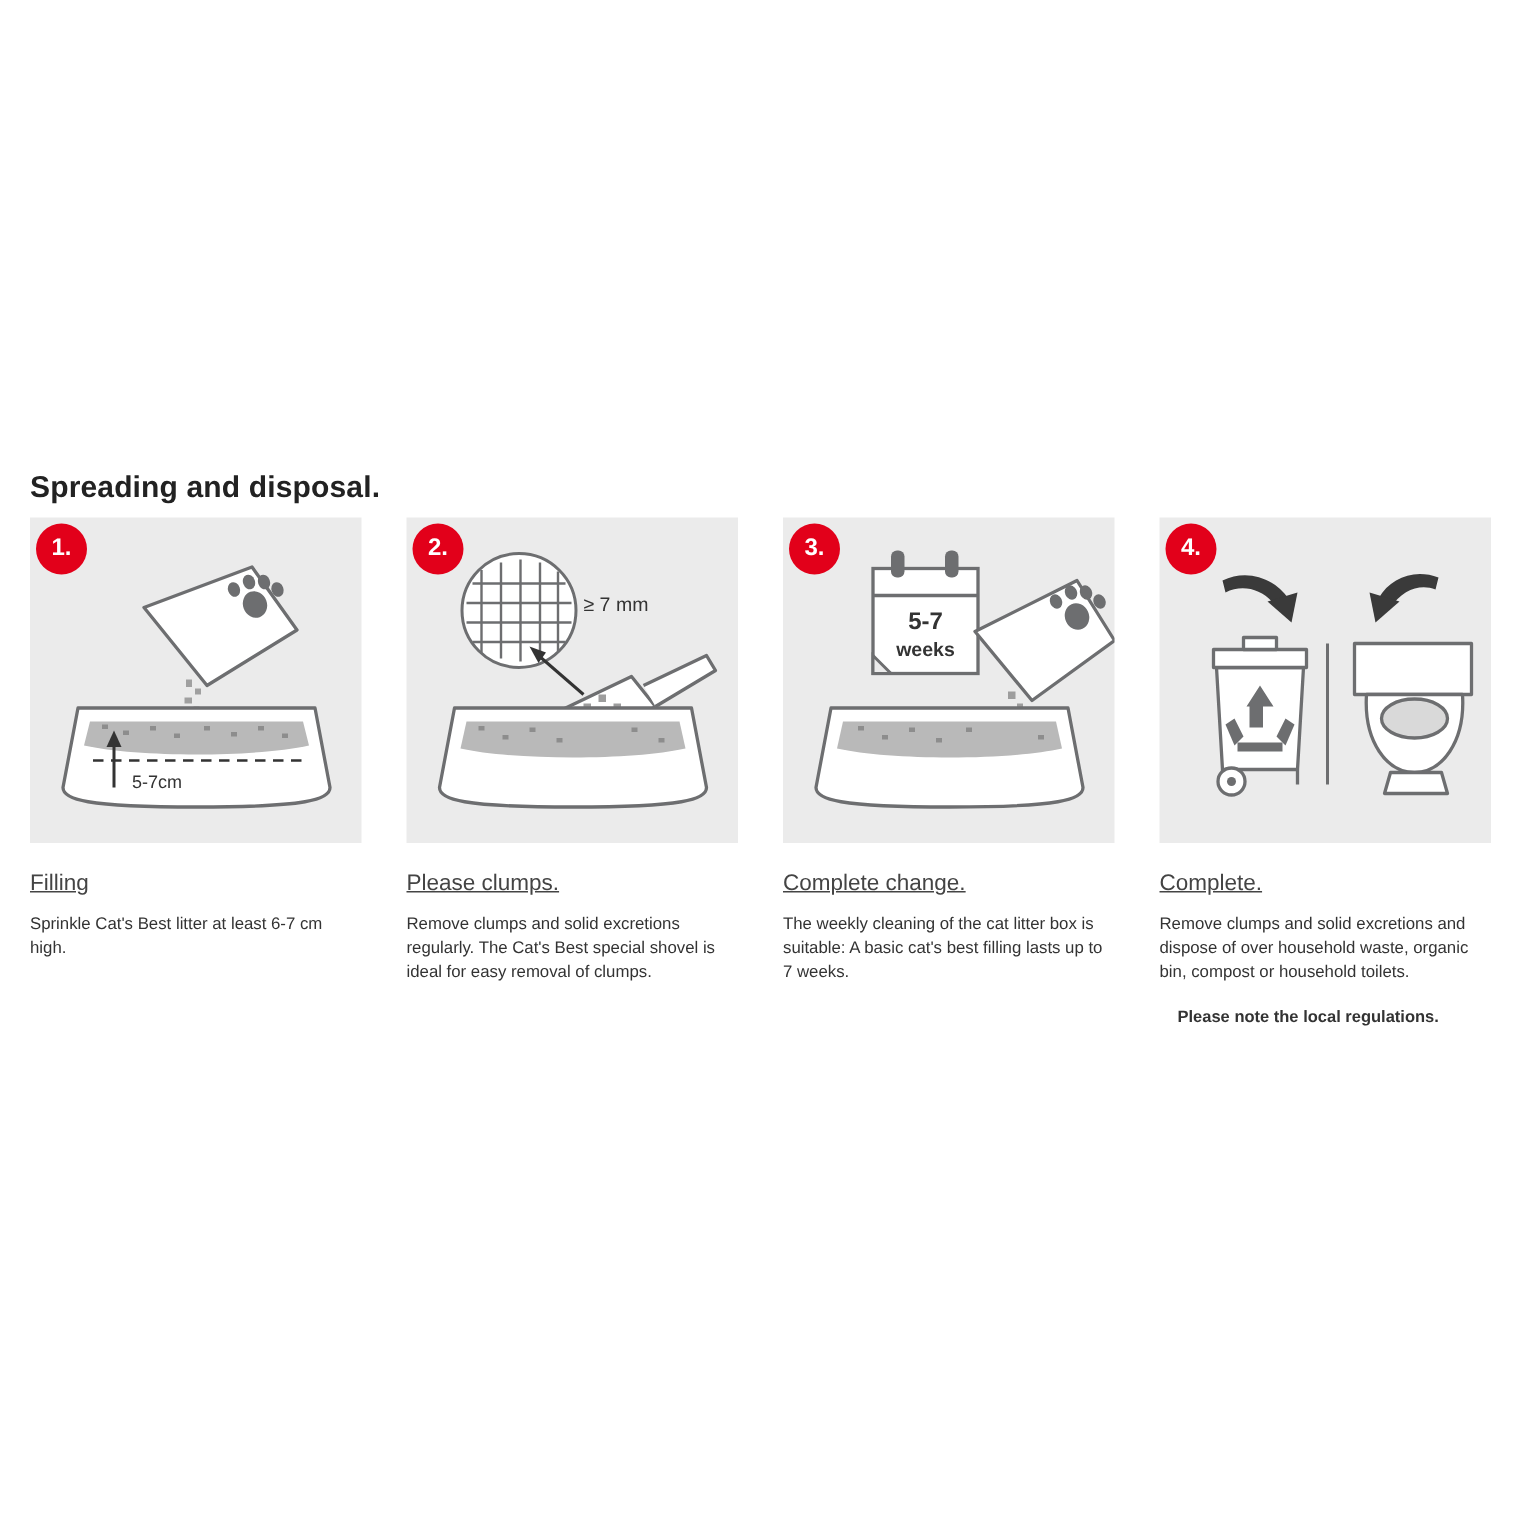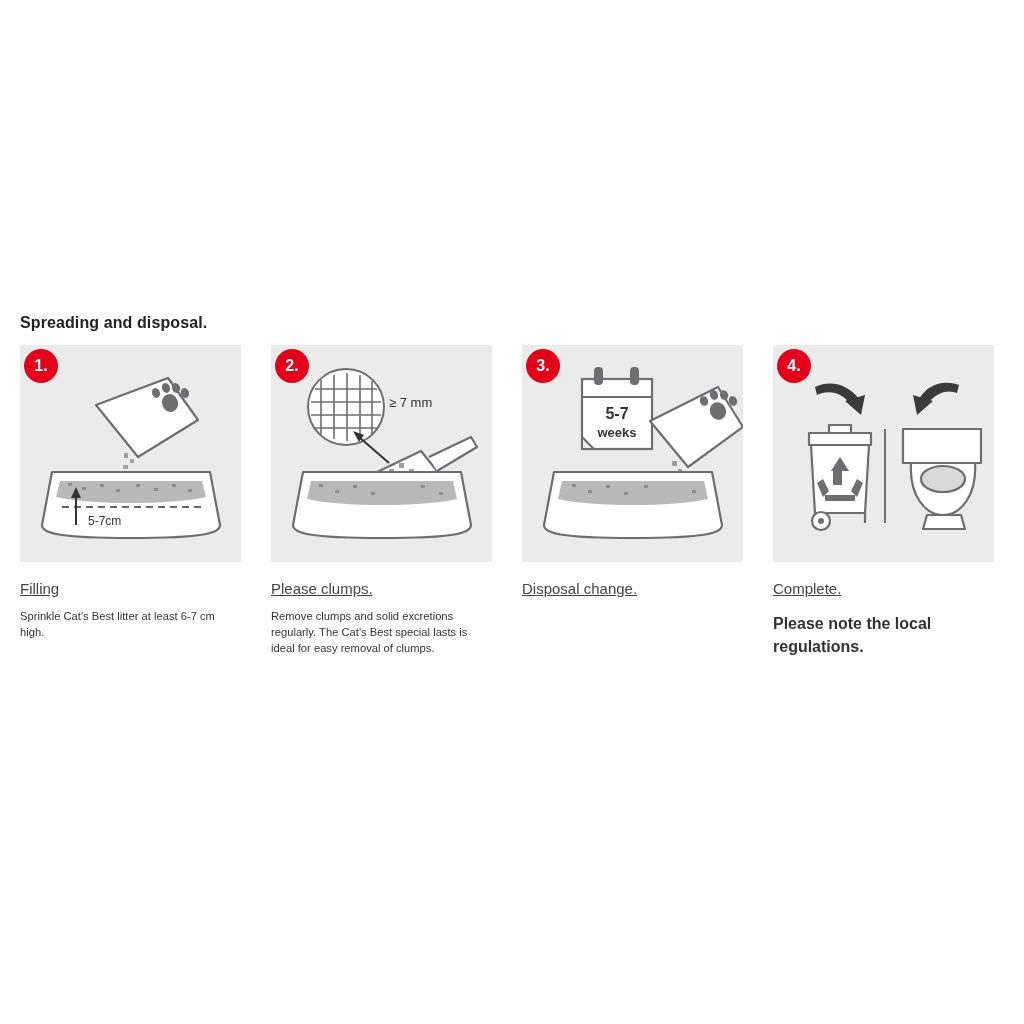--- a/index.html
+++ b/index.html
@@ -19,21 +19,21 @@
     position: absolute;
     left: 0;
     top: 0;
     width: 1024px;
     height: 1024px;
   }
   #heading {
     position: absolute;
     left: 20px;
     top: 314px;
-    font-size: 16px;
+    font-size: 20px;
     font-weight: bold;
     color: #222222;
     letter-spacing: 0.1px;
   }
   #steps {
     position: absolute;
     left: 20px;
     top: 345px;
     width: 984px;
     display: flex;
@@ -75,25 +75,26 @@
   }
   .step-body {
     margin-top: 10px;
     font-size: 11.2px;
     line-height: 1.45;
     color: #333333;
     width: 214px;
   }
   .step-note {
     margin-top: 14px;
-    font-size: 16px;
+    font-size: 11px;
     font-weight: bold;
     line-height: 1.45;
     color: #333333;
     width: 214px;
+    margin-left: 12px;
   }
   svg { display: block; }
 </style>
 </head>
 <body>
 
 <div id="page">
 
   <div id="heading">Spreading and disposal.</div>
 
@@ -202,21 +203,21 @@
             <rect x="48" y="139" width="4" height="3"></rect>
               <rect x="64" y="145" width="4" height="3"></rect>
             <rect x="82" y="140" width="4" height="3"></rect>
               <rect x="100" y="147" width="4" height="3"></rect>
             <rect x="150" y="140" width="4" height="3"></rect>
               <rect x="168" y="147" width="4" height="3"></rect>
           </g>
         </svg>
       </div>
       <div class="step-title">Please clumps.</div>
-      <div class="step-body">Remove clumps and solid excretions regularly. The Cat's Best special lasts is ideal for easy removal of clumps.</div>
+      <div class="step-body">Remove clumps and solid excretions regularly. The Cat's Best special shovel is ideal for easy removal of clumps.</div>
     </div>
 
     <div class="step">
       <div class="illustration">
         <div class="badge">3.</div>
         <svg width="221" height="217" viewBox="0 0 221 217">
 
           <g>
             <rect x="60" y="34" width="70" height="70" fill="#ffffff" stroke="#6d6e70" stroke-width="2.2"></rect>
             <line x1="60" y1="52" x2="130" y2="52" stroke="#6d6e70" stroke-width="2.2"></line>
@@ -255,21 +256,22 @@
           <g fill="#8d8d8d">
             <rect x="50" y="139" width="4" height="3"></rect>
               <rect x="66" y="145" width="4" height="3"></rect>
             <rect x="84" y="140" width="4" height="3"></rect>
               <rect x="102" y="147" width="4" height="3"></rect>
             <rect x="122" y="140" width="4" height="3"></rect>
               <rect x="170" y="145" width="4" height="3"></rect>
           </g>
         </svg>
       </div>
-      <div class="step-title">Disposal change.</div>
+      <div class="step-title">Complete change.</div>
+      <div class="step-body">The weekly cleaning of the cat litter box is suitable: A basic cat's best filling lasts up to 7 weeks.</div>
     </div>
 
     <div class="step">
       <div class="illustration">
         <div class="badge">4.</div>
         <svg width="221" height="217" viewBox="0 0 221 217">
 
           <g fill="#3a3a3a">
             <path d="M42 42 C58 34 76 40 86 54 L78 60 C70 48 56 44 44 50 Z"></path>
             <polygon points="88,70 72,56 92,50"></polygon>
@@ -299,17 +301,18 @@
 
           <g stroke="#6d6e70" stroke-width="2.2" fill="#ffffff" stroke-linejoin="round">
             <path d="M130 84 L208 84 L208 118 L130 118 Z"></path>
             <path d="M138 118 C136 150 152 170 170 170 C188 170 204 150 202 118 Z"></path>
             <ellipse cx="170" cy="134" rx="22" ry="13" fill="#d9d9d9"></ellipse>
             <path d="M154 170 L150 184 L192 184 L188 170 Z"></path>
           </g>
         </svg>
       </div>
       <div class="step-title">Complete.</div>
+      <div class="step-body">Remove clumps and solid excretions and dispose of over household waste, organic bin, compost or household toilets.</div>
       <div class="step-note">Please note the local regulations.</div>
     </div>
 
   </div>
 </div>
 
 </body></html>

